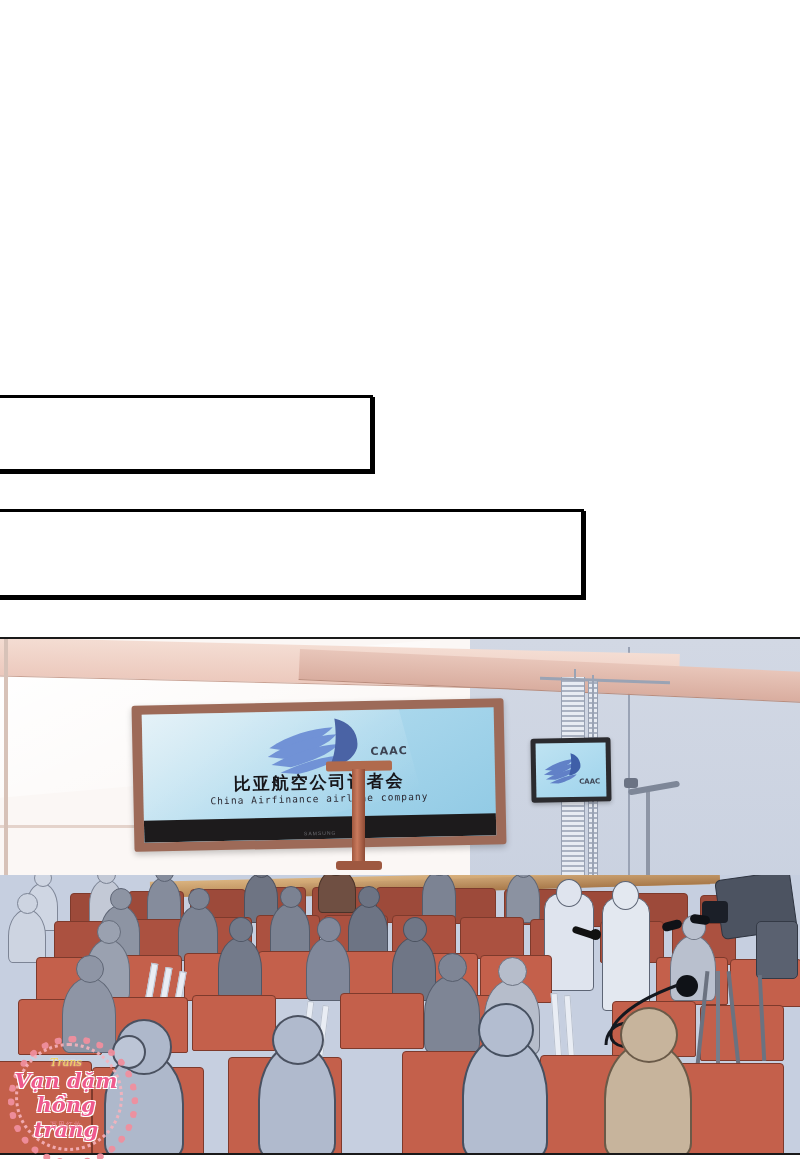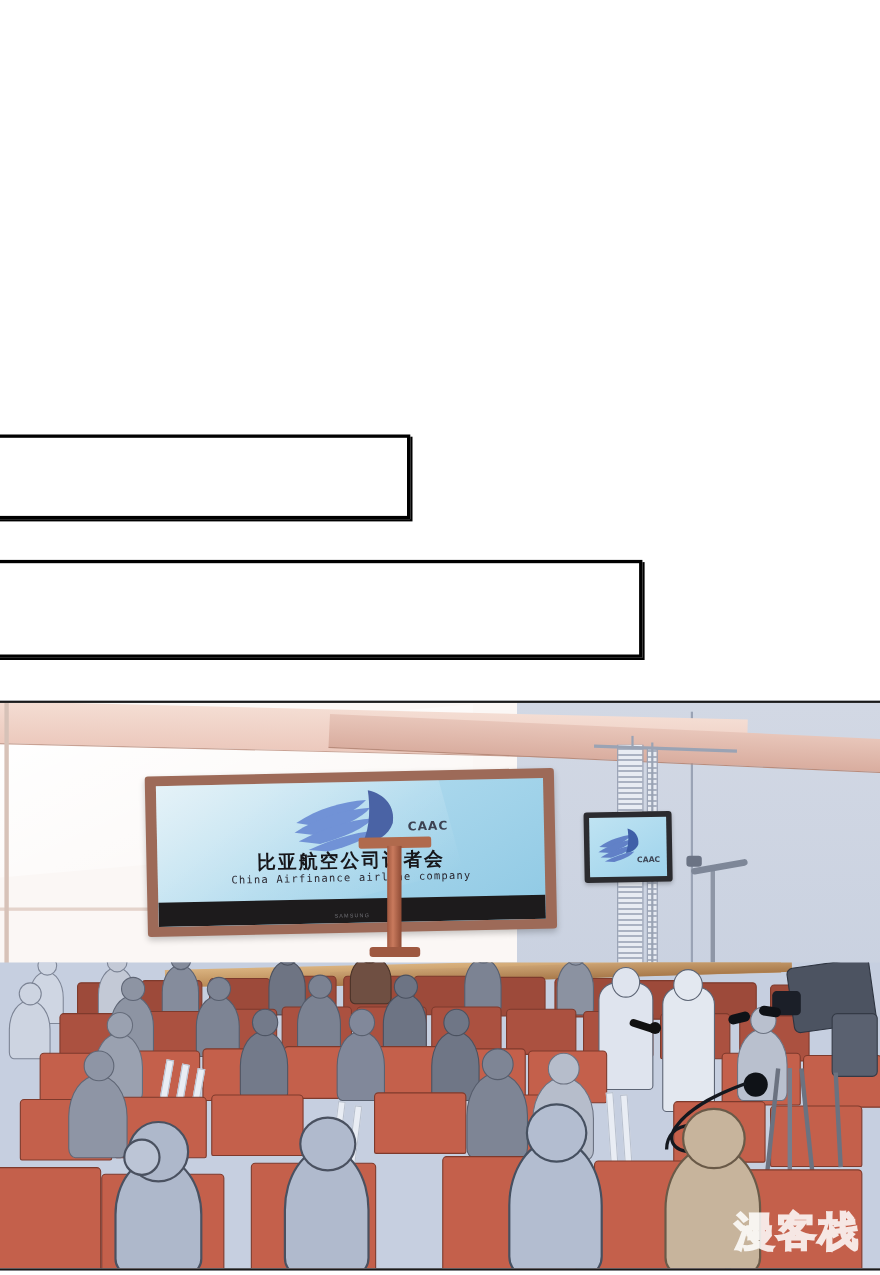--- a/index.html
+++ b/index.html
@@ -349,16 +349,23 @@
       <div class="fig-head" style="left:272px;top:140px;width:48px;height:46px;background:#b0bacd;border:2px solid #4a5160;"></div>
 
       <div class="figure" style="left:462px;top:160px;width:82px;height:118px;background:#b3bdd0;border:2px solid #465060;"></div>
       <div class="fig-head" style="left:478px;top:128px;width:52px;height:50px;background:#b3bdd0;border:2px solid #465060;"></div>
 
       <div class="figure" style="left:604px;top:166px;width:84px;height:112px;background:#c7b49c;border:2px solid #6a5a48;"></div>
       <div class="fig-head" style="left:620px;top:132px;width:54px;height:52px;background:#c7b49c;border:2px solid #6a5a48;"></div>
     </div>
   </div>
 
-
-  <div id="wm-right">漫客栈</div>
+  <div id="wm-left">
+    <div class="wm-ring"></div>
+    <div class="wm-ring2"></div>
+    <div class="wm-top">Trans</div>
+    <div class="wm-l1">Vạn dặm</div>
+    <div class="wm-l2">hồng trang</div>
+    <div class="wm-sub">万里红妆</div>
+  </div>
+
 
 </div>
 
 </body></html>

